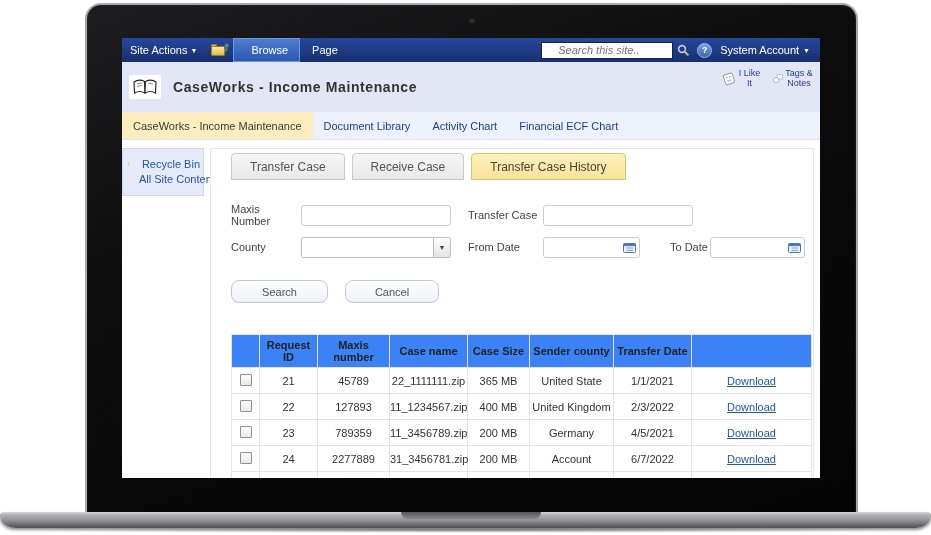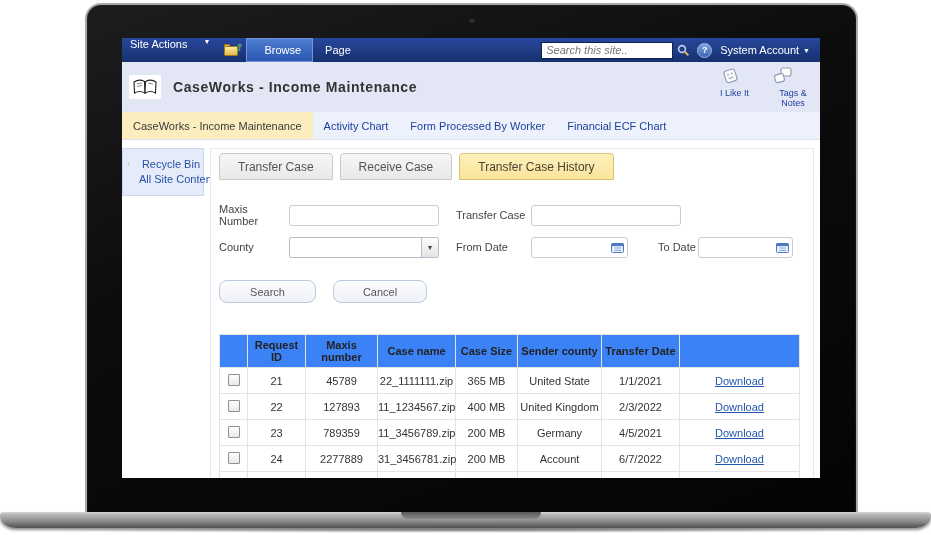--- a/index.html
+++ b/index.html
@@ -28,56 +28,56 @@
   }
   .base-shadow { position:absolute; left:30px; top:527px; width:871px; height:6px;
     background:radial-gradient(ellipse at center, rgba(0,0,0,0.35) 0%, rgba(0,0,0,0) 70%); }
 
   
   .viewport { position:absolute; left:122px; top:38px; width:698px; height:440px;
     background:#fff; overflow:hidden; font-size:11px; color:#333; }
 
   
   .topbar { height:24px; background:linear-gradient(#28479b,#16306e); display:flex; align-items:center; color:#fff; }
-  .site-actions { display:flex; align-items:flex-start; gap:16px; padding:0 8px; height:100%; font-size:11px; cursor:pointer; }
+  .site-actions { display:flex; align-items:center; gap:3px; padding:0 8px; height:100%; font-size:11px; cursor:pointer; }
   .caret { font-size:7px; line-height:1; }
   .folderup { width:16px; height:13px; position:relative; margin:0 6px; }
   .folderup .f-body { position:absolute; left:0; top:2px; width:14px; height:10px; background:linear-gradient(#ffe9a0,#e3b94e); border:1px solid #9a7c1f; border-radius:1px; }
   .folderup .f-tab { position:absolute; left:0; top:0; width:6px; height:3px; background:#e3b94e; border:1px solid #9a7c1f; border-bottom:none; border-radius:1px 1px 0 0; }
   .folderup .f-arrow { position:absolute; right:-1px; top:-1px; color:#2f9e2f; font-size:9px; font-weight:bold; text-shadow:0 0 1px #fff; }
   .chrome-tab { height:100%; display:flex; align-items:center; padding:0 12px; font-size:11px; cursor:pointer; }
   .chrome-tab.active { background:linear-gradient(#4f7fd2,#2a55ae); box-shadow:inset 0 0 0 1px #6d96dd;padding-left:18px; }
   .topbar-spacer { flex:1; }
   .searchbox { display:flex; align-items:center; }
   .search-input { width:132px; height:17px; border:1px solid #0e2254; font-size:11px; font-style:italic; color:#666;
-    padding:0 4px; background:#fff; outline:none; font-family:"Liberation Sans", sans-serif; }
+    padding:0 16px; background:#fff; outline:none; font-family:"Liberation Sans", sans-serif; }
   .search-btn { width:20px; height:17px; display:flex; align-items:center; justify-content:center; cursor:pointer; }
   .help-btn { width:15px; height:15px; border-radius:50%; background:linear-gradient(#7da3e0,#3a64b4); border:1px solid #9db9e8;
     color:#fff; font-size:9px; font-weight:bold; display:flex; align-items:center; justify-content:center; margin:0 8px 0 4px; cursor:pointer; }
   .account { display:flex; align-items:center; gap:4px; padding-right:10px; font-size:11px; cursor:pointer; white-space:nowrap; }
 
   
   .banner { height:50px; background:#e3e7f5; display:flex; align-items:center; position:relative; }
   .site-logo { width:32px; height:24px; background:#fff; border-radius:2px; margin-left:7px; display:flex; align-items:center; justify-content:center; }
   .page-title { margin-left:12px; font-size:14px; font-weight:bold; color:#333; letter-spacing:0.6px; }
   .social { position:absolute; right:6px; top:4px; display:flex; gap:10px; }
-  .social-item { width:42px; display:flex; flex-direction:column; align-items:flex-start; cursor:pointer; }
+  .social-item { width:42px; display:flex; align-items:flex-end; cursor:pointer; }
   .social-item .lbl { font-size:9px; color:#1f3f9e; text-align:center; line-height:1.15; margin-top:2px; }
 
   
   .navbar { height:28px; background:#edf1fb; display:flex; align-items:stretch; border-bottom:1px solid #dde3f2; }
   .nav-item { display:flex; align-items:center; padding:0 11px; font-size:11px; color:#1b3f9c; cursor:pointer; white-space:nowrap; }
   .nav-item.selected { background:#fbedbe; color:#3a3a3a; }
 
   
   .content-row { display:flex; height:338px; background:#fff; }
   .sidebar { width:88px; padding:8px 0 0 0; }
   .sidebar-box { width:82px; background:#e6ebf9; border:1px solid #ccd7f0; padding:6px 3px 7px 4px; }
   .side-link { display:flex; align-items:center; gap:12px; color:#2553a8; font-size:11px; margin:3px 0; cursor:pointer; white-space:nowrap; }
-  .main-panel { flex:1; margin:8px 6px 0 0; border:1px solid #e2e6f0; border-bottom:none; background:#fff; padding-left:8px; overflow:hidden; }
+  .main-panel { flex:1; margin:8px 6px 0 0; border:1px solid #e2e6f0; border-bottom:none; background:#fff; padding-left:20px; overflow:hidden; }
 
   
   .tabs { display:flex; gap:7px; margin-top:4px; height:27px; }
   .tab { display:flex; align-items:center; padding:0 18px; border:1px solid #c8c8c8; border-radius:4px 4px 0 0;
     background:linear-gradient(#f6f6f6,#e9e9e9); color:#555; font-size:12px; cursor:pointer; }
   .tab.active { background:linear-gradient(#fdf0bb,#fae49a); border-color:#d9c270; color:#4a4336; }
 
   
   .form { margin-top:24px; }
   .form-row { display:flex; align-items:center; margin-bottom:10px; height:22px; }
@@ -188,22 +188,22 @@
               <rect x="3" y="8" width="9" height="8" rx="2" fill="#fdfdfe" stroke="#8d99b0" stroke-width="1.1"></rect>
             </g>
           </svg>
           <span class="lbl">Tags &amp; Notes</span>
         </div>
       </div>
     </div>
 
     <div class="navbar">
       <div class="nav-item selected">CaseWorks - Income Maintenance</div>
+      <div class="nav-item">Document Library</div>
       <div class="nav-item">Activity Chart</div>
-      <div class="nav-item">Form Processed By Worker</div>
       <div class="nav-item">Financial ECF Chart</div>
 
     </div>
 
     <div class="content-row">
       <div class="sidebar">
         <div class="sidebar-box">
           <div class="side-link">
             <svg width="12" height="12" viewBox="0 0 12 12">
               <rect x="1.5" y="1.5" width="9" height="9" rx="1.5" fill="#fff" stroke="#9aa6bb" stroke-width="1"></rect>

